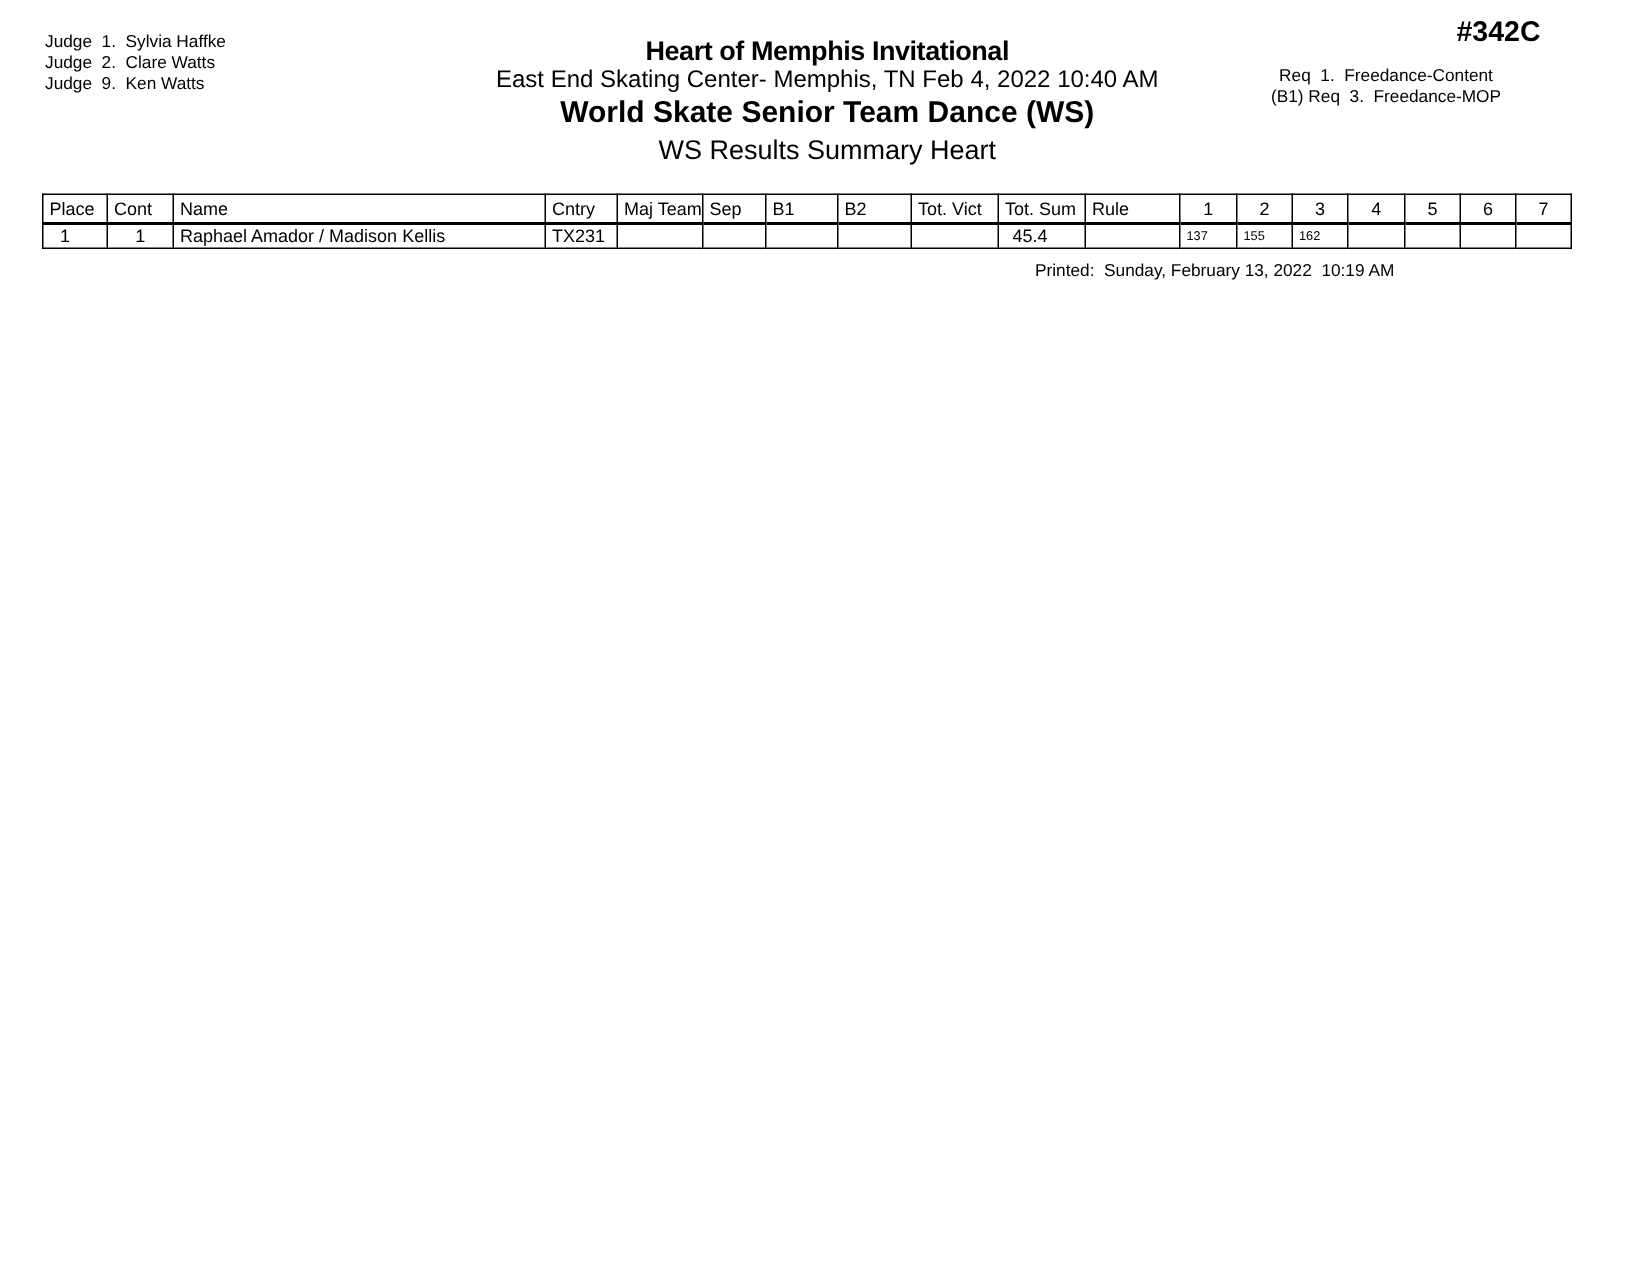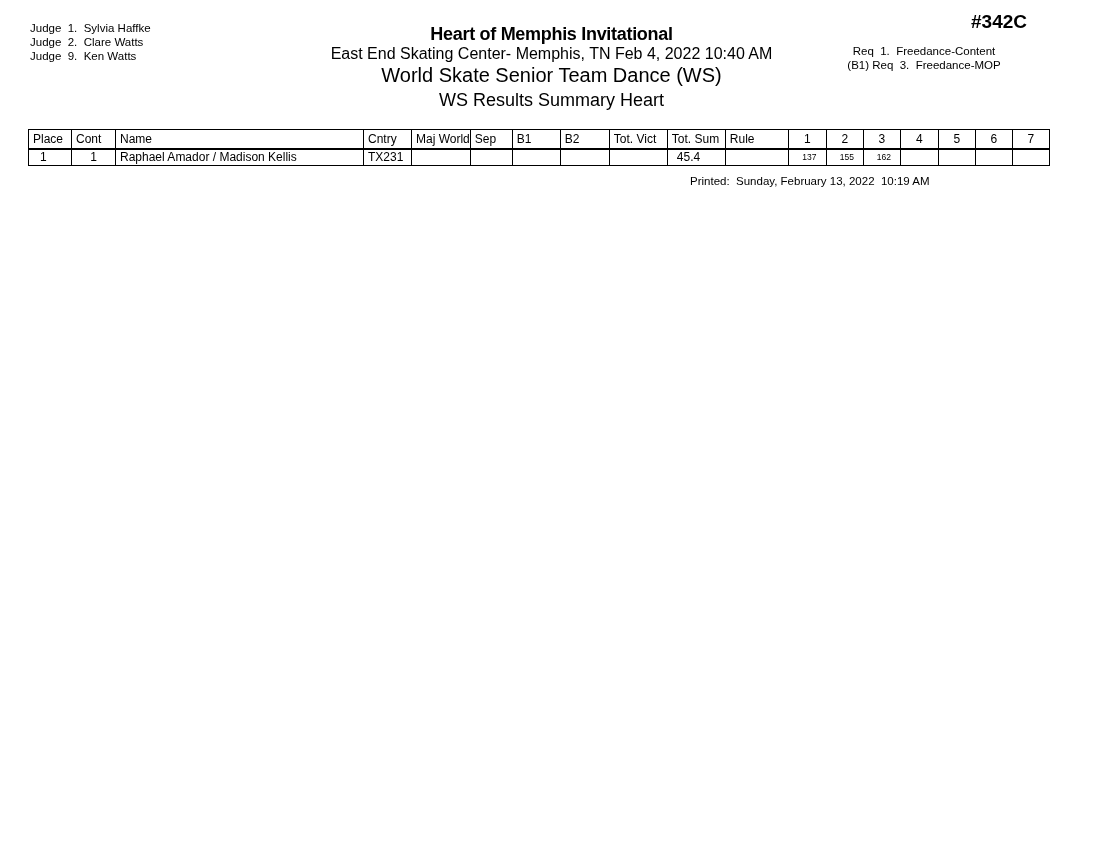--- a/index.html
+++ b/index.html
@@ -4,34 +4,34 @@
 <style>
   html, body { margin: 0; padding: 0; background: #ffffff; }
   body { width: 1100px; height: 850px; position: relative; overflow: hidden;
          font-family: "Liberation Sans", sans-serif; color: #000; }
   .abs { position: absolute; }
   .judges { left: 30px; top: 9px; font-size: 11.5px; line-height: 14px; margin-top: 12px; }
   .judges div { white-space: pre; }
   .center { left: 300px; width: 503px; text-align: center; }
   .title { top: 24px; font-size: 18px; font-weight: bold; letter-spacing: -0.3px; }
   .venue { top: 45px; font-size: 16px; }
-  .event { top: 64px; font-size: 20px; font-weight: normal; }
+  .event { top: 64px; font-size: 20px; font-weight: bold; }
   .report { top: 90px; font-size: 18px; }
   .code { left: 900px; width: 127px; top: 11px; text-align: right; font-size: 19px; font-weight: bold; }
   .reqs { left: 820px; width: 208px; top: 44px; text-align: center; font-size: 11.5px; line-height: 14px; }
   .reqs div { white-space: pre; }
   table.results { position: absolute; left: 28px; top: 129px; border-collapse: collapse;
                   font-size: 12px; table-layout: fixed; padding-left: 25px; }
   table.results th, table.results td { border: 1px solid #000; padding: 0 0 0 4px;
                   font-weight: normal; text-align: left; white-space: nowrap; overflow: hidden; }
   table.results thead tr { height: 19px; }
   table.results thead th { border-bottom: 2px solid #000; }
   table.results tbody tr { height: 17px; }
   table.results th.num, table.results td.c { text-align: center; padding-left: 0; }
-  table.results td.small { font-size: 8.5px; vertical-align: top; padding-top: 2px; text-align: center; }
+  table.results td.small { font-size: 8.5px; vertical-align: top; padding-top: 2px; }
   .printed { left: 690px; top: 175px; font-size: 11.5px; white-space: pre; }
 </style>
 </head>
 <body>
 
 <div class="abs judges">
   <div>Judge  1.  Sylvia Haffke</div>
   <div>Judge  2.  Clare Watts</div>
   <div>Judge  9.  Ken Watts</div>
 </div>
@@ -67,21 +67,21 @@
     <col style="width:37px">
       <col style="width:37px">
       <col style="width:37px">
   </colgroup>
   <thead>
     <tr>
       <th>Place</th>
       <th>Cont</th>
       <th>Name</th>
       <th>Cntry</th>
-      <th>Maj World</th>
+      <th>Maj Team</th>
       <th>Sep</th>
       <th>B1</th>
       <th>B2</th>
       <th>Tot. Vict</th>
       <th>Tot. Sum</th>
       <th>Rule</th>
       <th class="num">1</th>
       <th class="num">2</th>
       <th class="num">3</th>
       <th class="num">4</th>

